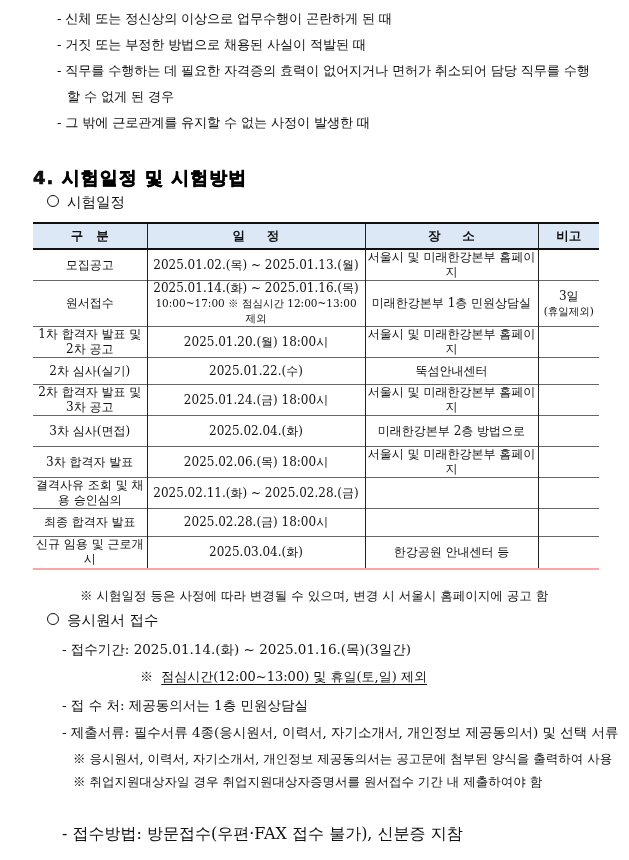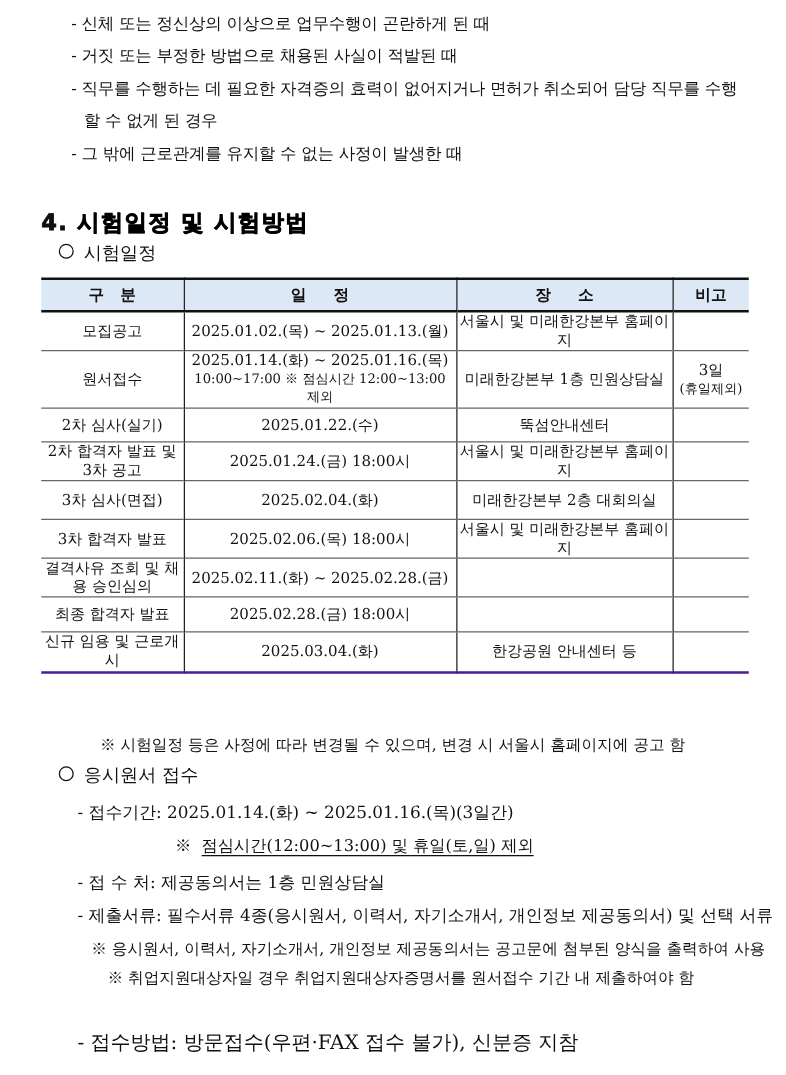--- a/index.html
+++ b/index.html
@@ -18,21 +18,21 @@
   .sub {
     position: absolute; font-family: "DejaVu Sans", sans-serif; font-size: 14.5px;
   }
   .sub .circle {
     display: inline-block; width: 10px; height: 10px; border: 1.5px solid #111;
     border-radius: 50%; margin-right: 8px; vertical-align: 0px;
   }
   table.sched {
     position: absolute; left: 33px; top: 222px; width: 566px;
     border-collapse: collapse; table-layout: fixed;
-    border-top: 2px solid #111; border-bottom: 2px solid #4c1d95;
+    border-top: 2px solid #111; border-bottom: 2px solid #fca5a5;
     font-family: "DejaVu Serif", serif; font-size: 12px;
   }
   table.sched th {
     background: #dde8f6; height: 22px; font-weight: 700; font-size: 12.5px;
     border-bottom: 2px solid #111; border-left: 1.5px solid #222;
     font-family: "DejaVu Sans", sans-serif;
   }
   table.sched th:first-child, table.sched td:first-child { border-left: none; }
   table.sched td {
     text-align: center; vertical-align: middle; line-height: 15px;
@@ -81,36 +81,42 @@
         <td><span>2025.01.02.(목) ~ 2025.01.13.(월)</span></td>
         <td><span>서울시 및 미래한강본부 홈페이지</span></td>
         <td><span></span></td>
       </tr>
       <tr class="" style="height: 31px;">
         <td><span>원서접수</span></td>
         <td><span>2025.01.14.(화) ~ 2025.01.16.(목)</span><span class="small">10:00~17:00 ※ 점심시간 12:00~13:00 제외</span></td>
         <td><span>미래한강본부 1층 민원상담실</span></td>
         <td><span>3일</span><span class="small">(휴일제외)</span></td>
       </tr>
+      <tr class="" style="height: 31px;">
+        <td><span>1차 합격자 발표 및 2차 공고</span></td>
+        <td><span>2025.01.20.(월) 18:00시</span></td>
+        <td><span>서울시 및 미래한강본부 홈페이지</span></td>
+        <td><span></span></td>
+      </tr>
       <tr class="" style="height: 27px;">
         <td><span>2차 심사(실기)</span></td>
         <td><span>2025.01.22.(수)</span></td>
         <td><span>뚝섬안내센터</span></td>
         <td><span></span></td>
       </tr>
       <tr class="" style="height: 31px;">
         <td><span>2차 합격자 발표 및 3차 공고</span></td>
         <td><span>2025.01.24.(금) 18:00시</span></td>
         <td><span>서울시 및 미래한강본부 홈페이지</span></td>
         <td><span></span></td>
       </tr>
       <tr class="" style="height: 31px;">
         <td><span>3차 심사(면접)</span></td>
         <td><span>2025.02.04.(화)</span></td>
-        <td><span>미래한강본부 2층 대회의실</span></td>
+        <td><span>미래한강본부 2층 방법으로</span></td>
         <td><span></span></td>
       </tr>
       <tr class="" style="height: 31px;">
         <td><span>3차 합격자 발표</span></td>
         <td><span>2025.02.06.(목) 18:00시</span></td>
         <td><span>서울시 및 미래한강본부 홈페이지</span></td>
         <td><span></span></td>
       </tr>
       <tr class="" style="height: 16px;">
         <td><span>결격사유 조회 및 채용 승인심의</span></td>
@@ -139,14 +145,14 @@
   <span class="circle"></span><span>응시원서 접수</span>
 </div>
 
 <div class="line" style="left:62px; top:641px; font-size:13.5px;">- 접수기간: 2025.01.14.(화) ~ 2025.01.16.(목)(3일간)</div>
 <div class="line" style="left:140px; top:668px; font-size:13px;">
   <span>※</span>&nbsp;&nbsp;<span class="underline">점심시간(12:00~13:00) 및 휴일(토,일) 제외</span>
 </div>
 <div class="line" style="left:62px; top:697px; font-size:13.5px;">- 접 수 처: 제공동의서는 1층 민원상담실</div>
 <div class="line" style="left:62px; top:724px; font-size:13.5px;text-align:right;">- 제출서류: 필수서류 4종(응시원서, 이력서, 자기소개서, 개인정보 제공동의서) 및 선택 서류</div>
 <div class="line" style="left:73px; top:751px; font-size:12.5px;">※ 응시원서, 이력서, 자기소개서, 개인정보 제공동의서는 공고문에 첨부된 양식을 출력하여 사용</div>
-<div class="line" style="left:86px; top:774px; font-size:12.5px;">※ 취업지원대상자일 경우 취업지원대상자증명서를 원서접수 기간 내 제출하여야 함</div>
+<div class="line" style="left:73px; top:774px; font-size:12.5px;">※ 취업지원대상자일 경우 취업지원대상자증명서를 원서접수 기간 내 제출하여야 함</div>
 <div class="line" style="left:62px; top:801px; font-size:16px;margin-top:23px;">- 접수방법: 방문접수(우편·FAX 접수 불가), 신분증 지참</div>
 
 </body></html>

